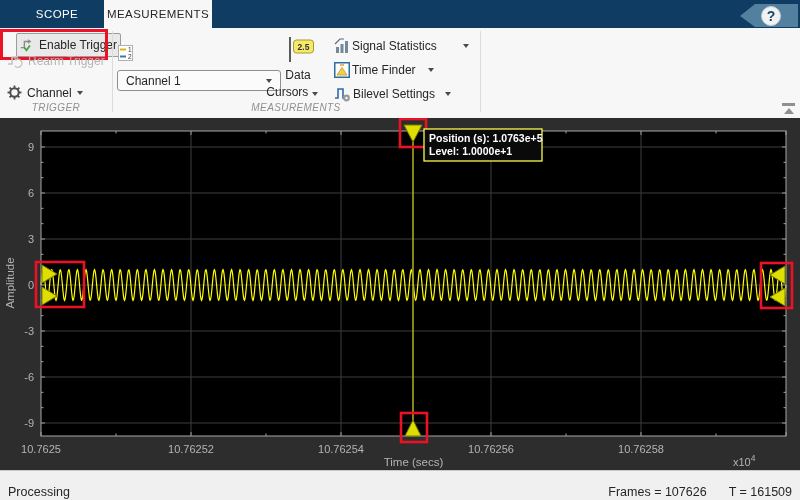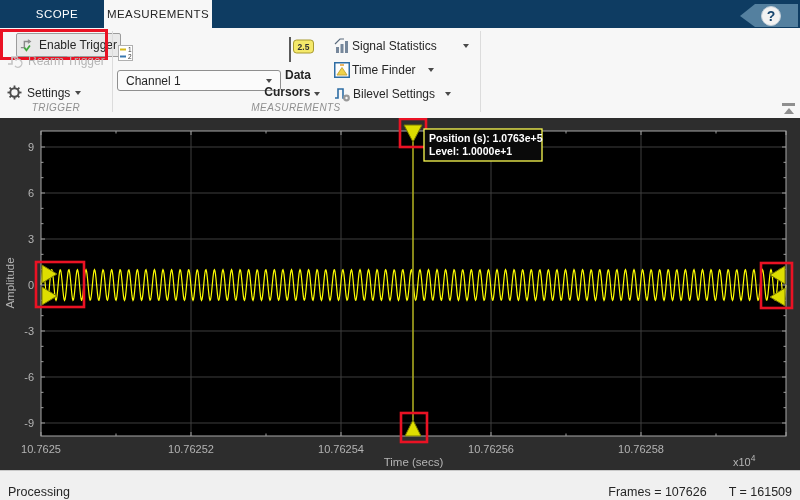--- a/index.html
+++ b/index.html
@@ -19,21 +19,21 @@
   .sep{position:absolute;top:3px;height:81px;width:1px;background:#dcdcdc;}
   .grouplabel{position:absolute;top:74px;height:13px;font-size:10px;color:#8f8f8f;text-align:center;letter-spacing:.4px;font-style:italic;}
   .tbtn{position:absolute;display:flex;align-items:center;gap:5px;white-space:nowrap;cursor:default;}
   .enable-btn{left:16px;top:5px;width:97px;height:22px;background:#e9e9e9;border:1px solid #9c9c9c;border-radius:2px;padding:0 3px;}
   .hl-btn{position:absolute;left:0px;top:1px;width:102px;height:25px;border:3px solid #ea1224;pointer-events:none;}
   .rearm{left:7px;top:25px;color:#b5b5b5;}
   .settings{left:7px;top:57px;}
   .chan-dd{position:absolute;left:117px;top:42px;width:146px;height:19px;border:1px solid #8f8f8f;border-radius:3px;
            background:#fbfbfb;display:flex;align-items:center;padding:0 8px;justify-content:space-between;}
   .chan-dd .crt{margin-left:auto;}
-  .dcline{position:absolute;text-align:center;font-weight:bold;}
+  .dcline{position:absolute;text-align:center;}
   .mrow{position:absolute;left:334px;display:flex;align-items:center;gap:2px;}
   .crt{display:inline-block;width:0;height:0;border-left:3.5px solid transparent;border-right:3.5px solid transparent;border-top:4.2px solid #4a4a4a;}
   .collapse{position:absolute;left:781px;top:75px;width:15px;height:13px;}
   .collapse .bar{width:13px;height:3px;background:#8f8f8f;margin:0 auto 2px auto;}
   .collapse .tri{width:0;height:0;margin:0 auto;border-left:5.5px solid transparent;border-right:5.5px solid transparent;border-bottom:6px solid #8f8f8f;}
 
   
   .plotwrap{position:absolute;left:0;top:118px;width:800px;height:352px;background:#2d2d2d;}
 
   
@@ -87,21 +87,21 @@
           <line x1="7.5" y1="0.5" x2="7.5" y2="3"></line>
             <line x1="7.5" y1="12" x2="7.5" y2="14.5"></line>
           <line x1="0.5" y1="7.5" x2="3" y2="7.5"></line>
             <line x1="12" y1="7.5" x2="14.5" y2="7.5"></line>
           <line x1="2.6" y1="2.6" x2="4.4" y2="4.4"></line>
             <line x1="10.6" y1="10.6" x2="12.4" y2="12.4"></line>
           <line x1="12.4" y1="2.6" x2="10.6" y2="4.4"></line>
             <line x1="4.4" y1="10.6" x2="2.6" y2="12.4"></line>
         </g>
       </svg>
-      <span>Settings</span>
+      <span>Channel</span>
       <span class="crt"></span>
     </div>
 
     <div class="grouplabel" style="left:0;width:112px;">TRIGGER</div>
     <div class="sep" style="left:112px;"></div>
 
     <svg style="position:absolute;left:118px;top:17px;" width="15" height="16" viewBox="0 0 15 16">
       <rect x="0.5" y="0.5" width="14" height="15" fill="#ffffff" stroke="#b0b0b0"></rect>
       <line x1="2" y1="4.5" x2="8" y2="4.5" stroke="#d6b919" stroke-width="2"></line>
       <text x="10" y="7" font-size="6.5" fill="#333" font-family="Liberation Sans, sans-serif">1</text>

